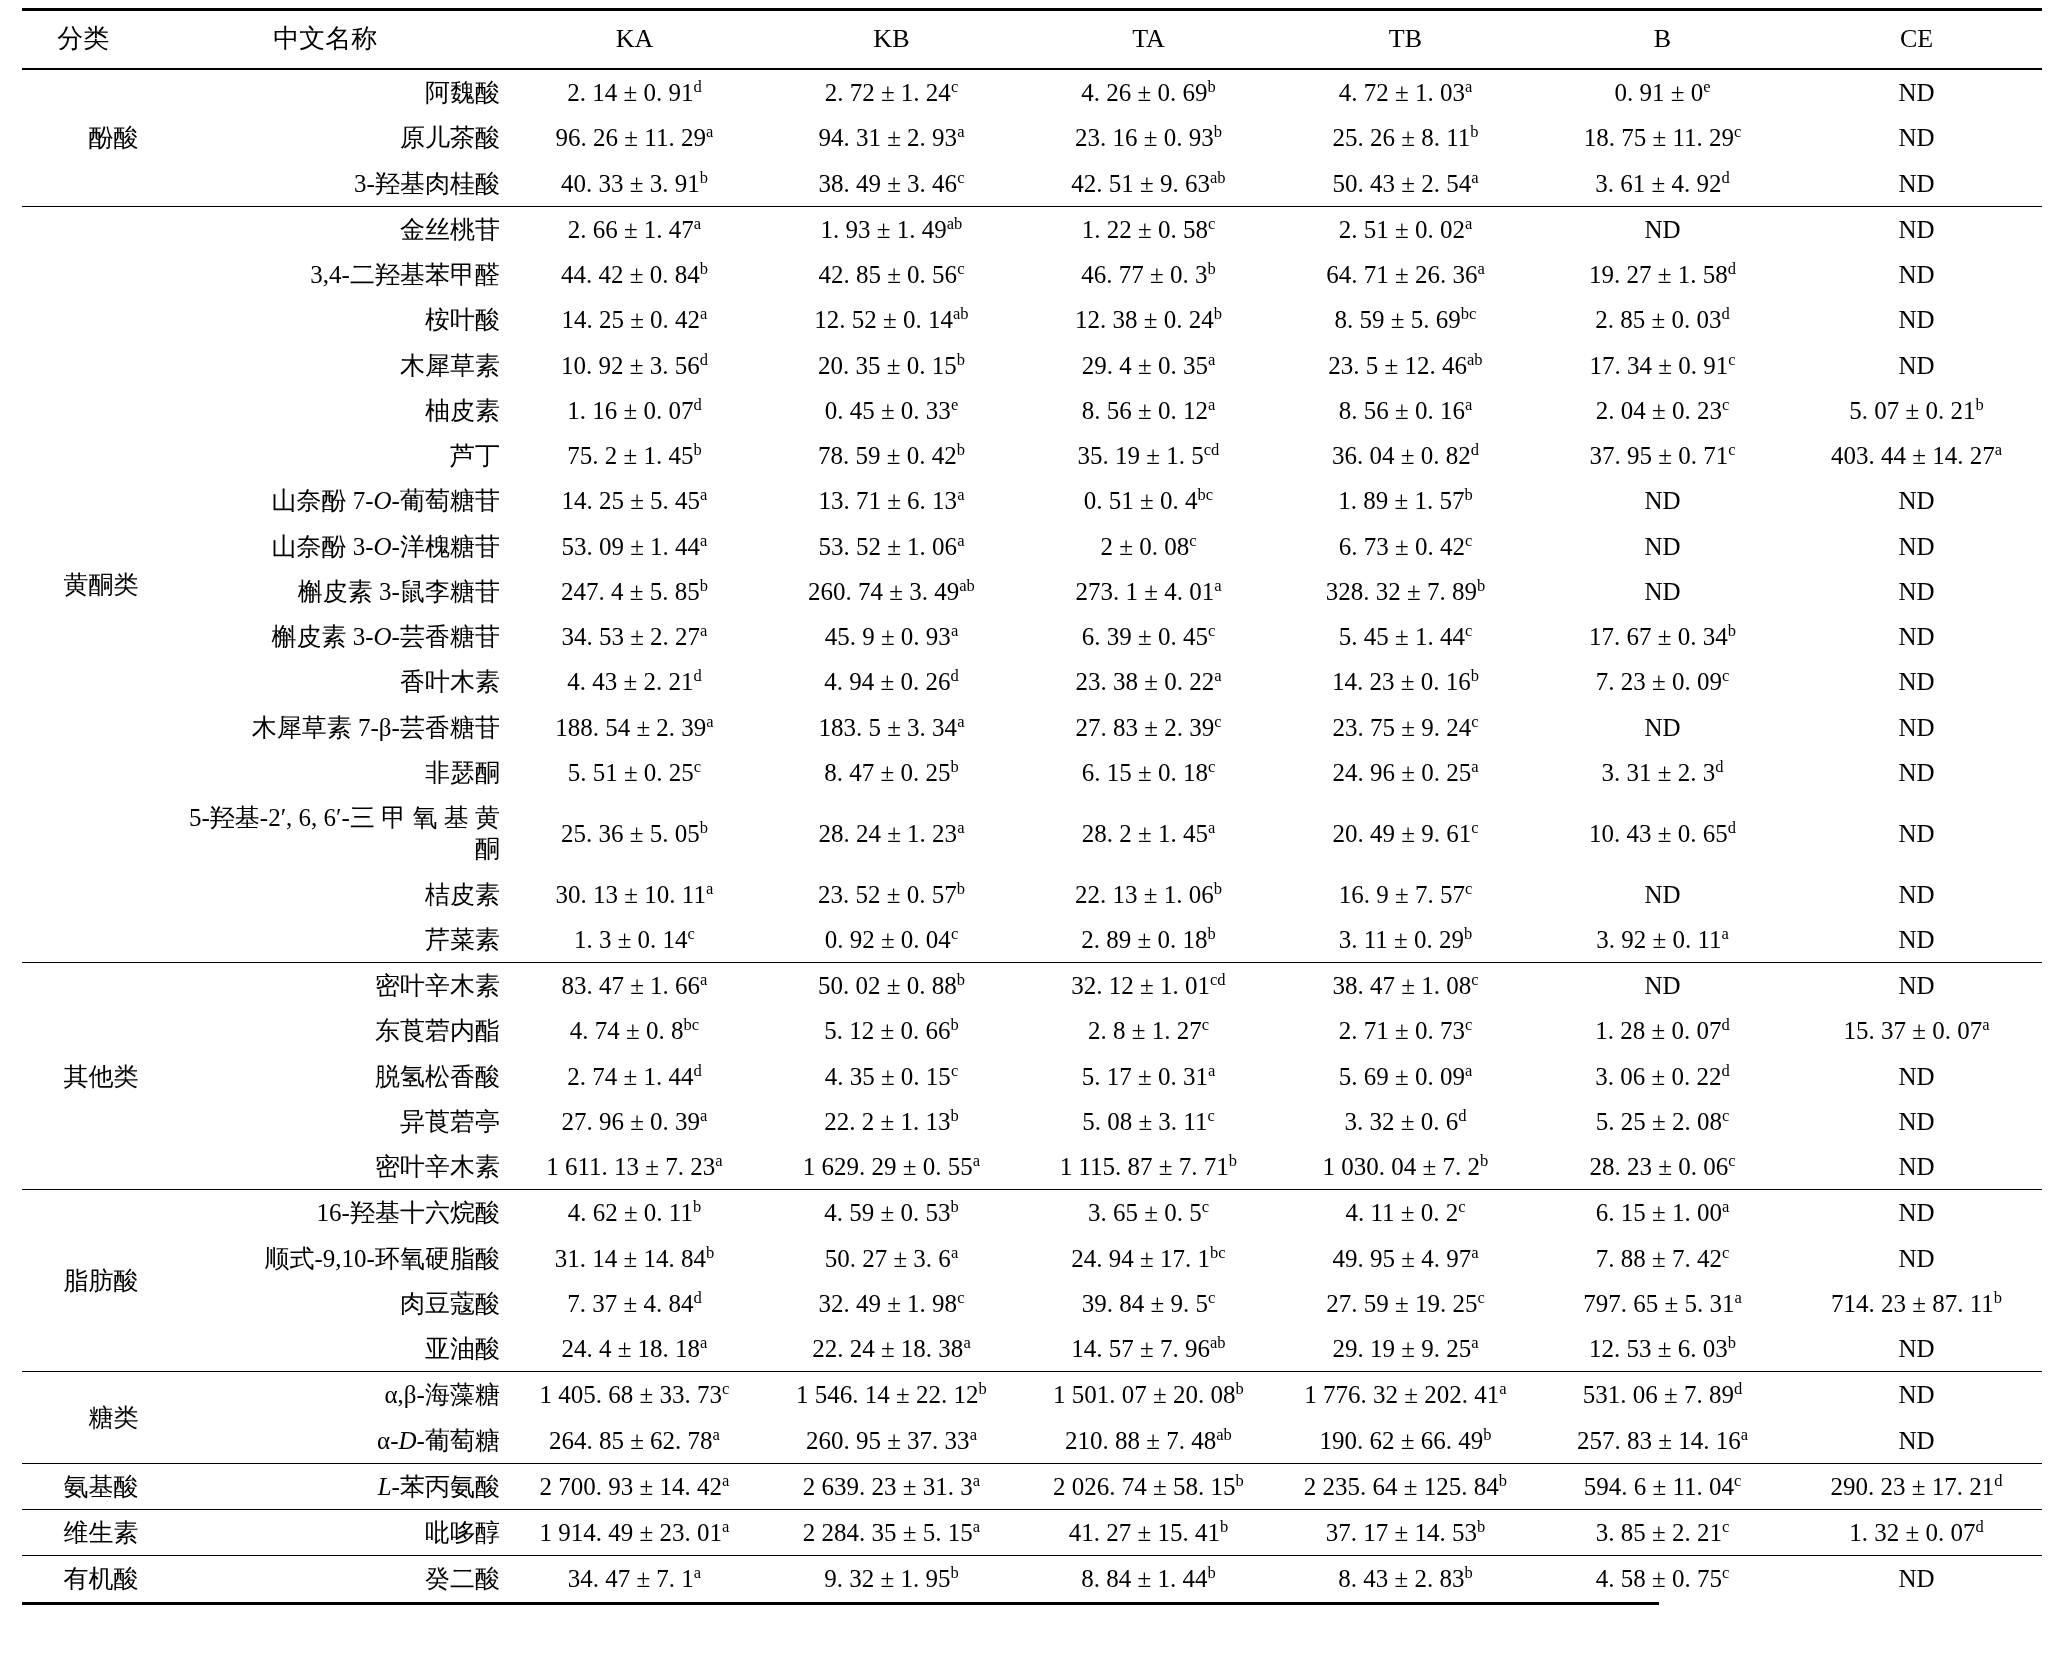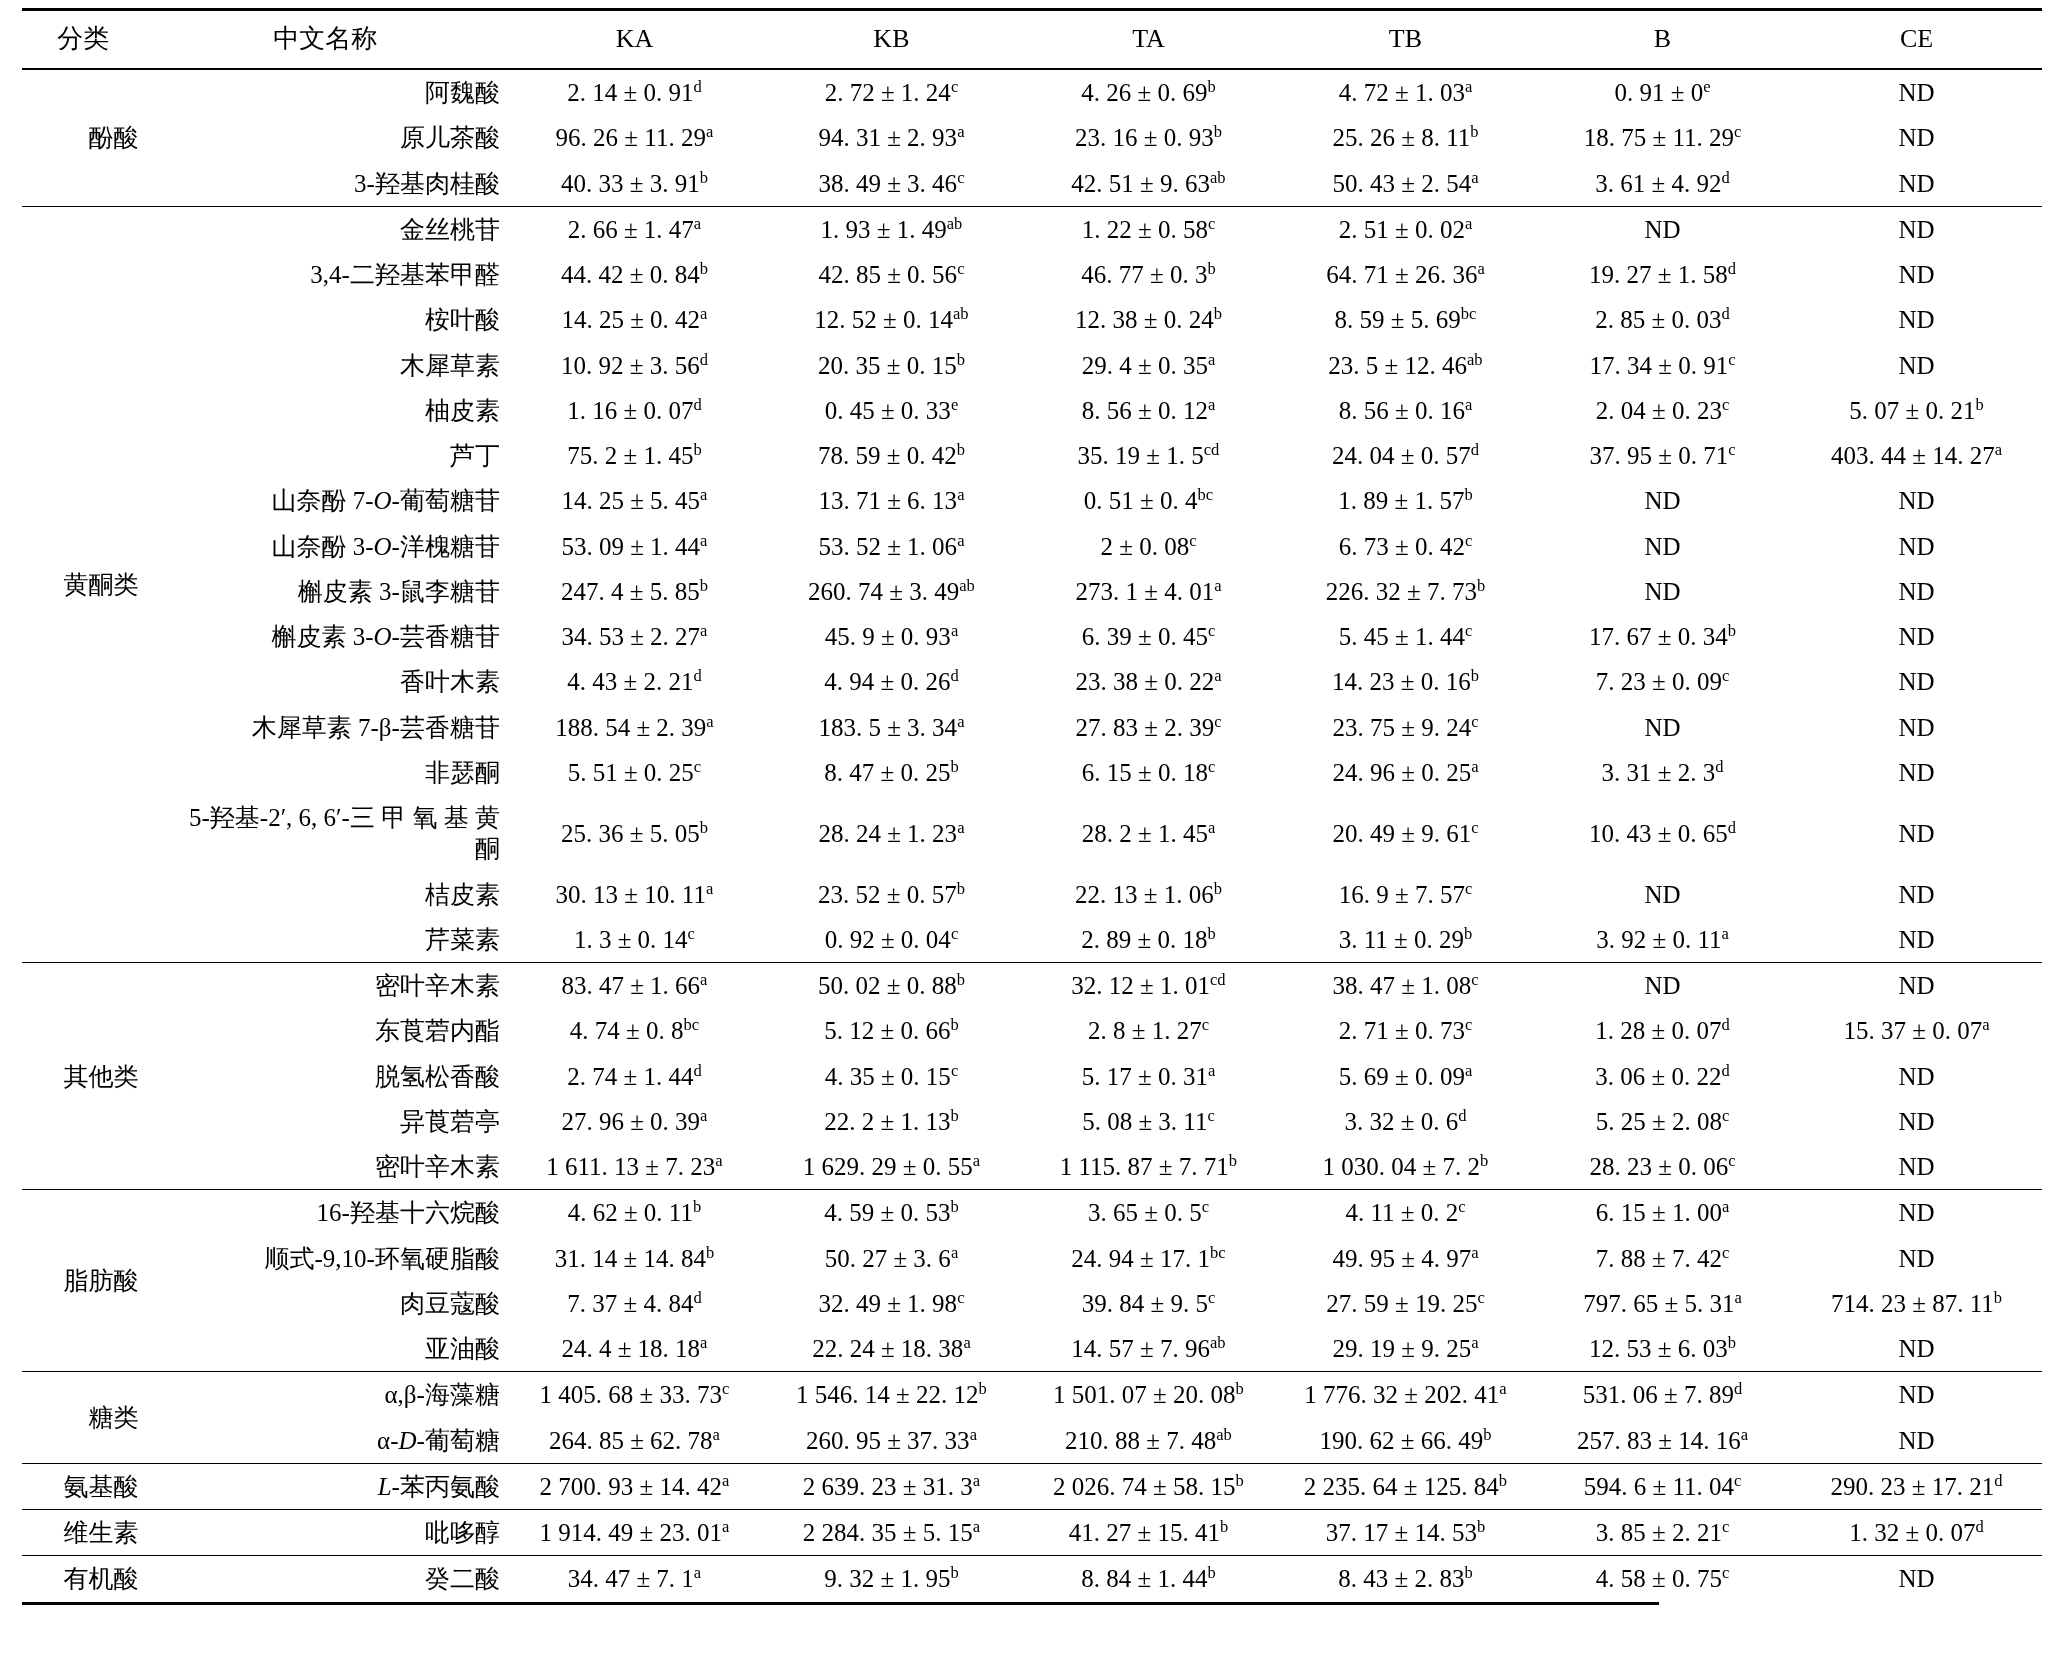--- a/index.html
+++ b/index.html
@@ -174,21 +174,21 @@
           <td><span class="nowrap">8. 56 ± 0. 12</span><sup>a</sup></td>
           <td><span class="nowrap">8. 56 ± 0. 16</span><sup>a</sup></td>
           <td><span class="nowrap">2. 04 ± 0. 23</span><sup>c</sup></td>
           <td><span class="nowrap">5. 07 ± 0. 21</span><sup>b</sup></td>
         </tr>
         <tr>
           <td class="name">芦丁</td>
           <td><span class="nowrap">75. 2 ± 1. 45</span><sup>b</sup></td>
           <td><span class="nowrap">78. 59 ± 0. 42</span><sup>b</sup></td>
           <td><span class="nowrap">35. 19 ± 1. 5</span><sup>cd</sup></td>
-          <td><span class="nowrap">24. 04 ± 0. 57</span><sup>d</sup></td>
+          <td><span class="nowrap">36. 04 ± 0. 82</span><sup>d</sup></td>
           <td><span class="nowrap">37. 95 ± 0. 71</span><sup>c</sup></td>
           <td><span class="nowrap">403. 44 ± 14. 27</span><sup>a</sup></td>
         </tr>
         <tr>
           <td class="name">山奈酚 7-<i>O</i>-葡萄糖苷</td>
           <td><span class="nowrap">14. 25 ± 5. 45</span><sup>a</sup></td>
           <td><span class="nowrap">13. 71 ± 6. 13</span><sup>a</sup></td>
           <td><span class="nowrap">0. 51 ± 0. 4</span><sup>bc</sup></td>
           <td><span class="nowrap">1. 89 ± 1. 57</span><sup>b</sup></td>
           <td><span class="nowrap">ND</span></td>
@@ -201,21 +201,21 @@
           <td><span class="nowrap">2 ± 0. 08</span><sup>c</sup></td>
           <td><span class="nowrap">6. 73 ± 0. 42</span><sup>c</sup></td>
           <td><span class="nowrap">ND</span></td>
           <td><span class="nowrap">ND</span></td>
         </tr>
         <tr>
           <td class="name">槲皮素 3-鼠李糖苷</td>
           <td><span class="nowrap">247. 4 ± 5. 85</span><sup>b</sup></td>
           <td><span class="nowrap">260. 74 ± 3. 49</span><sup>ab</sup></td>
           <td><span class="nowrap">273. 1 ± 4. 01</span><sup>a</sup></td>
-          <td><span class="nowrap">226. 32 ± 7. 73</span><sup>b</sup></td>
+          <td><span class="nowrap">328. 32 ± 7. 89</span><sup>b</sup></td>
           <td><span class="nowrap">ND</span></td>
           <td><span class="nowrap">ND</span></td>
         </tr>
         <tr>
           <td class="name">槲皮素 3-<i>O</i>-芸香糖苷</td>
           <td><span class="nowrap">34. 53 ± 2. 27</span><sup>a</sup></td>
           <td><span class="nowrap">45. 9 ± 0. 93</span><sup>a</sup></td>
           <td><span class="nowrap">6. 39 ± 0. 45</span><sup>c</sup></td>
           <td><span class="nowrap">5. 45 ± 1. 44</span><sup>c</sup></td>
           <td><span class="nowrap">17. 67 ± 0. 34</span><sup>b</sup></td>

